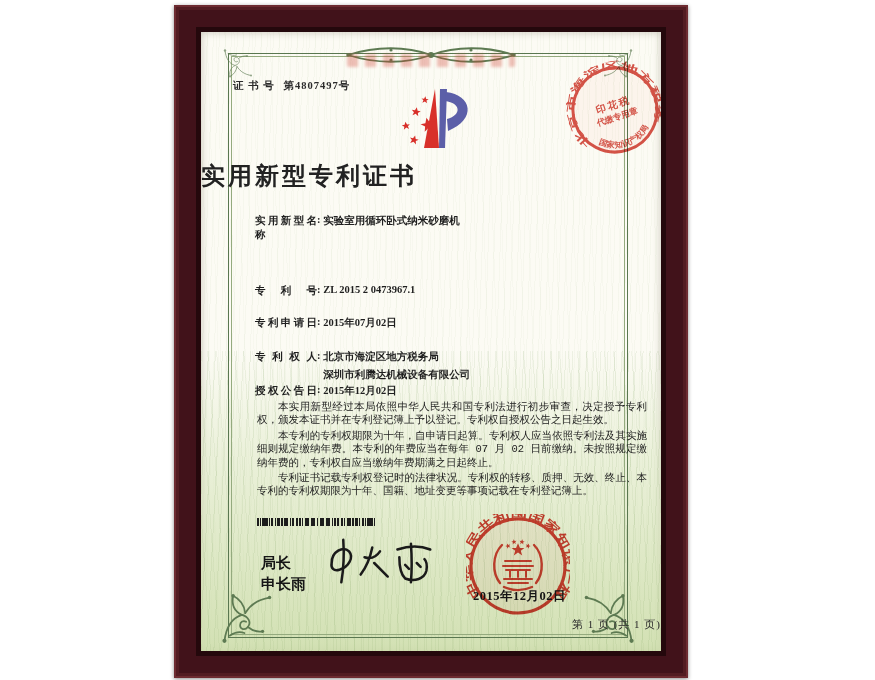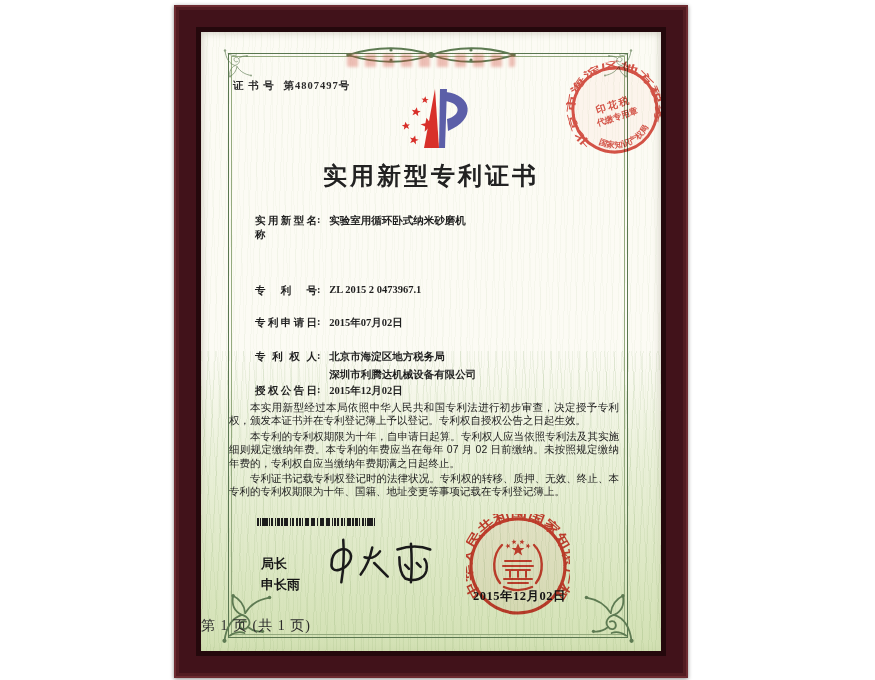--- a/index.html
+++ b/index.html
@@ -53,45 +53,45 @@
   .orn-tr{right:28px;top:16px;transform:scale(-1,-1);opacity:.65;}
   
   .bleed-red{
     position:absolute;left:146px;top:22px;width:168px;height:13px;border-radius:2px;
     background:repeating-linear-gradient(90deg,rgba(205,60,45,.7) 0 11px,rgba(205,60,45,0) 11px 18px);
     filter:blur(1.6px);opacity:.45;
   }
   .certno{position:absolute;left:32px;top:47px;font-size:10.5px;color:#2b2b2b;font-weight:600;
     font-family:"Liberation Serif","DejaVu Serif",serif;letter-spacing:1px;}
   .logo{position:absolute;left:192px;top:54px;}
-  .title{position:absolute;left:0;right:0;top:128px;text-align:center;
+  .title{position:absolute;left:0;right:0;top:128px;text-align:left;
     font-size:24px;font-weight:bold;color:#222;letter-spacing:3px;}
   .row{position:absolute;left:54px;right:30px;font-size:10.5px;color:#1f1f1f;font-weight:600;
     font-family:"Liberation Serif","DejaVu Serif",serif;}
   .row .lbl{display:inline-block;width:62px;text-align:justify;text-align-last:justify;vertical-align:top;}
   .row .cln{display:inline-block;vertical-align:top;}
-  .row .val{display:inline-block;margin-left:6px;vertical-align:top;}
+  .row .val{display:inline-block;vertical-align:top;}
   .row .val .v2{display:block;margin-top:4px;}
-  .paras{position:absolute;left:28px;top:369px;width:390px;color:#222;
-    font-size:10.5px;line-height:13.4px;font-family:Liberation Sans, sans-serif;}
+  .paras{position:absolute;left:56px;top:369px;width:390px;color:#222;
+    font-size:10.5px;line-height:13.4px;font-family:Liberation Mono, monospace;}
   .paras p{margin:0 0 2px 0;text-indent:2em;text-align:justify;}
   .barcode{
     position:absolute;left:56px;top:486px;width:118px;height:8px;
     background:
       repeating-linear-gradient(90deg,#1d1d1d 0 1px,transparent 1px 3px),
       repeating-linear-gradient(90deg,#1d1d1d 0 2px,transparent 2px 7px),
       repeating-linear-gradient(90deg,#1d1d1d 0 1px,transparent 1px 5px);
   }
-  .director{position:absolute;left:60px;top:521px;font-size:13px;font-weight:bold;color:#161616;line-height:21px;}
+  .director{position:absolute;left:60px;top:521px;font-size:15px;font-weight:bold;color:#161616;line-height:21px;font-family:Liberation Serif, serif;}
   .signature{position:absolute;left:120px;top:502px;}
   .big-seal{position:absolute;left:265px;top:482px;mix-blend-mode:multiply;opacity:.95;}
   .seal-date{position:absolute;left:272px;top:556px;z-index:5;font-size:12.5px;font-weight:bold;
     color:#141414;letter-spacing:.5px;font-family:"Liberation Serif","DejaVu Serif",serif;}
   .tax-stamp{position:absolute;left:366px;top:30px;transform:rotate(-18deg);mix-blend-mode:multiply;opacity:.92;}
-  .footer-page{position:absolute;left:0;right:0;top:585px;text-align:left;font-size:14px;color:#2a2a2a;
+  .footer-page{position:absolute;left:0;right:0;top:585px;text-align:right;font-size:11px;color:#2a2a2a;
     letter-spacing:1px;font-family:"Liberation Serif","DejaVu Serif",serif;}
 </style>
 </head>
 <body>
 
 <svg width="0" height="0" style="position:absolute" aria-hidden="true">
   <defs>
     <symbol id="fl" viewBox="0 0 60 70">
       <g fill="none" stroke="currentColor" stroke-width="2" stroke-linecap="round">
         <path d="M4,66 C6,50 12,40 24,36 C16,32 12,24 14,14 C22,18 27,26 28,34"></path>

